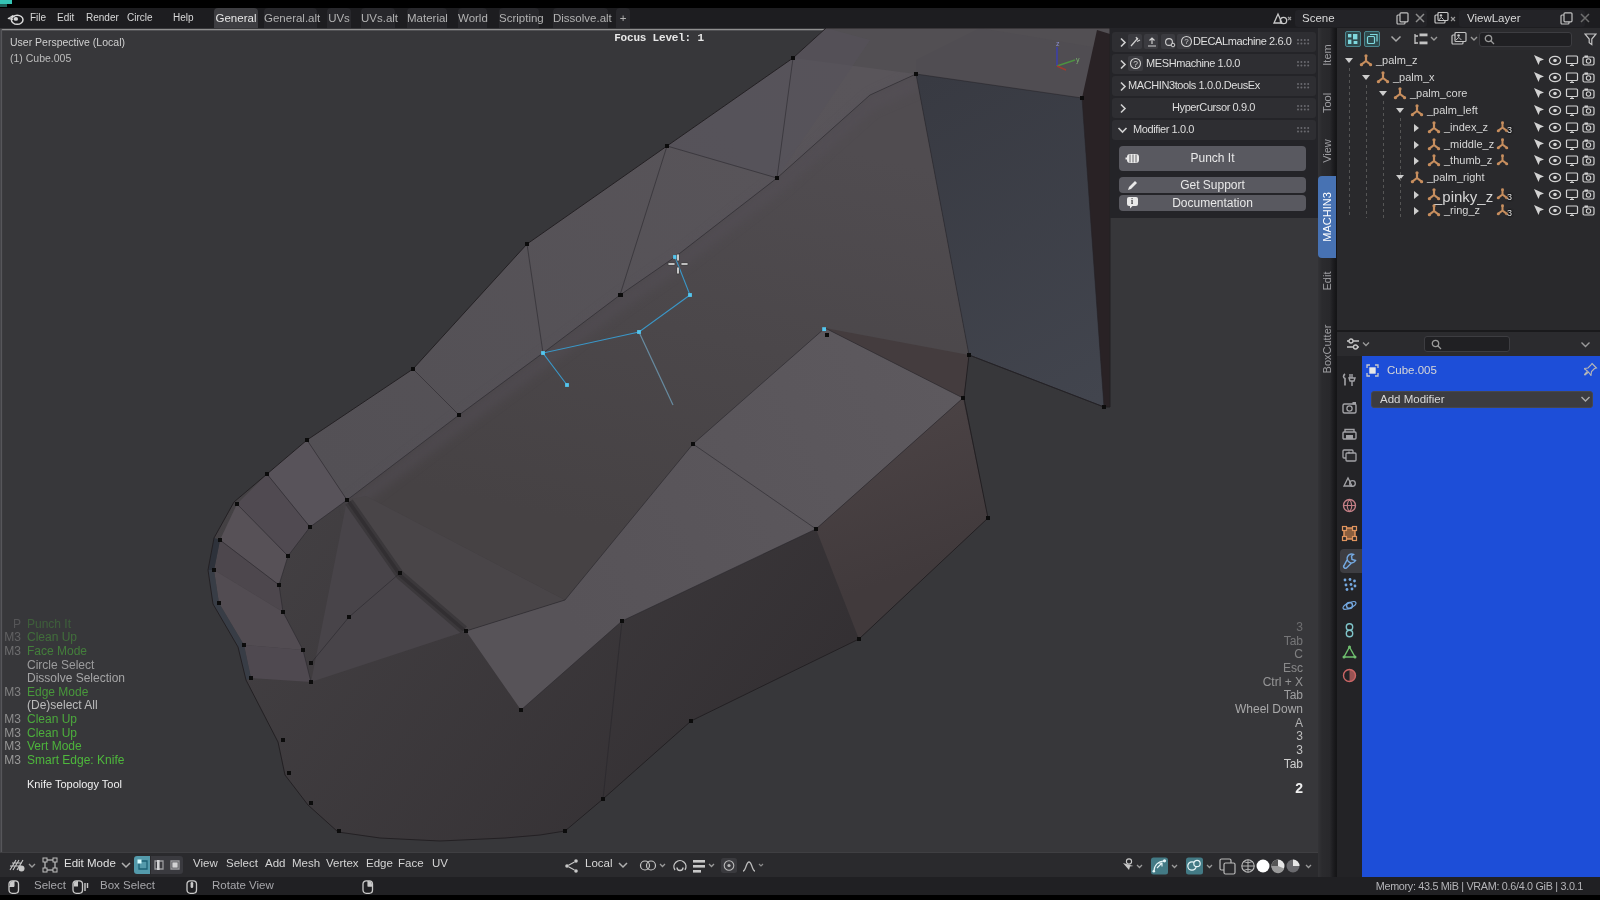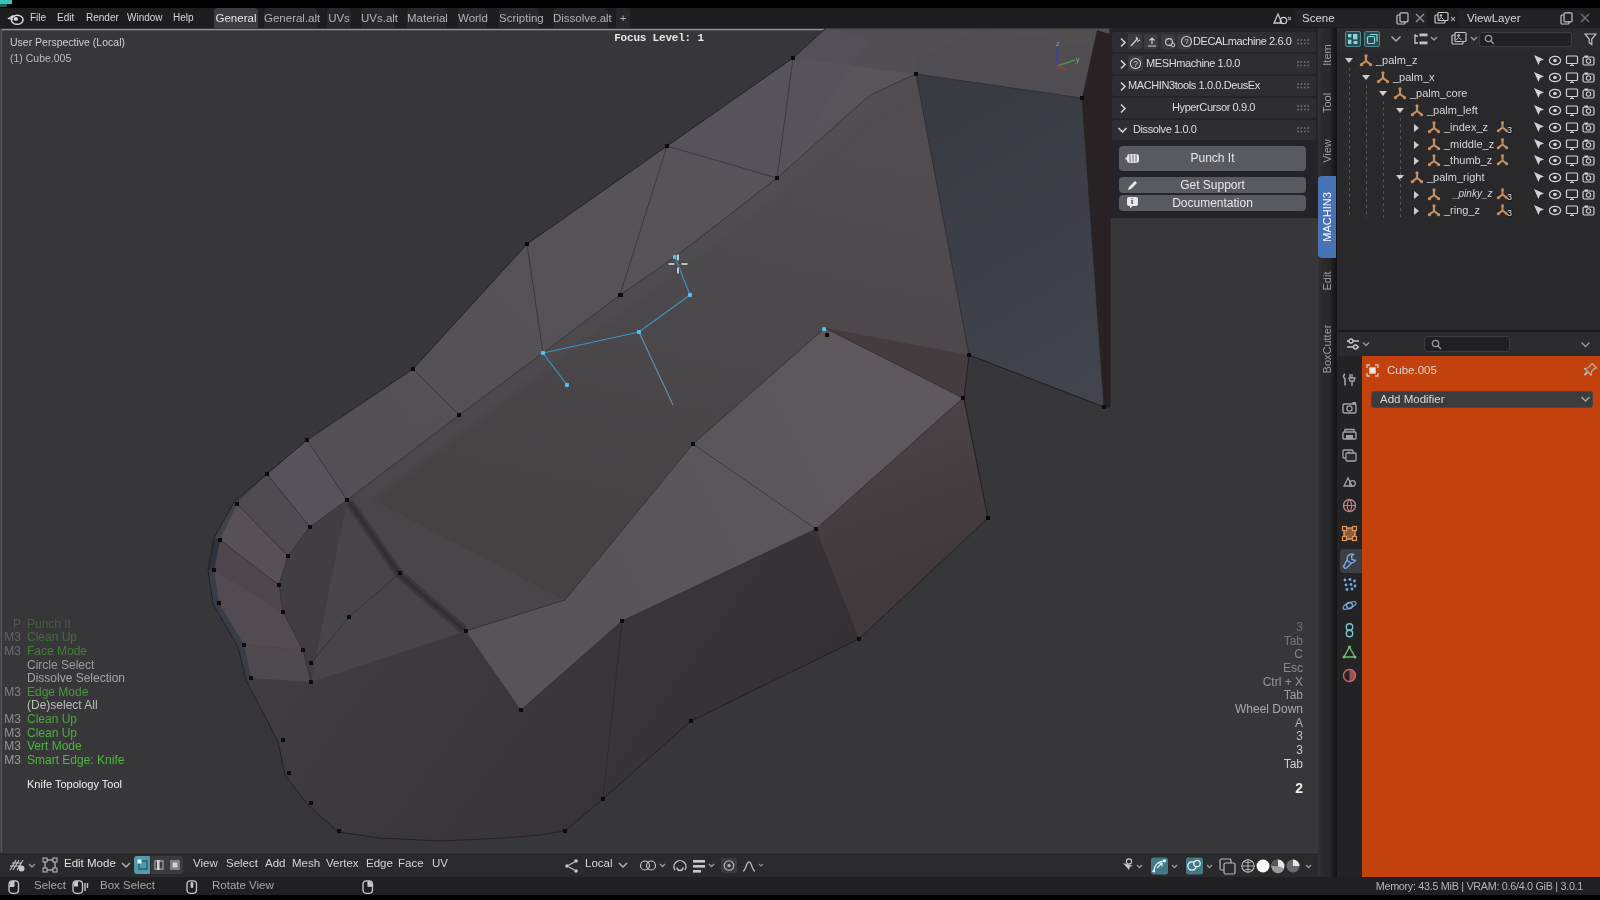--- a/index.html
+++ b/index.html
@@ -8,21 +8,21 @@
   #stage { position:relative; width:1600px; height:900px; background:#000; }
   #topbar { left:0; top:8px; width:1600px; height:20px; background:#1d1d20; font-size:12px; }
   .menuitem { position:absolute; top:4px; color:#d8d8d8; font-size:10px; }
   .wstab { position:absolute; top:0; height:20px; line-height:21px; color:#b2b2b2; border-radius:4px 4px 0 0; font-size:11.5px; text-align:center; background:#28282c; }
   .wstab.active { background:#3d3d41; color:#e6e6e6; }
   .field { position:absolute; top:2px; height:17px; background:#232327; border-radius:3px; color:#d9d9d9; font-size:11.5px; line-height:17px; }
   #statusbar { left:0; top:877px; width:1600px; height:18px; background:#202023; color:#a6a6aa; font-size:11.5px; }
   #vheader { left:0; top:852px; width:1337px; height:25px; background:#2a2a2d; border-top:1px solid #3f3f42; color:#cfcfcf; font-size:11.5px;padding-left:24px; }
   .vmenu { position:absolute; top:4px; color:#d4d4d4; }
   #outliner { left:1337px; top:28px; width:263px; height:302px; background:#29292c; overflow:hidden; }
-  #props { left:1337px; top:332px; width:263px; height:545px; background:#c2410c; overflow:hidden; }
+  #props { left:1337px; top:332px; width:263px; height:545px; background:#1d4ed8; overflow:hidden; }
   .orow { position:absolute; left:0; width:263px; height:17px; color:#d4d4d4; font-size:11px; }
   .tri { position:absolute; top:5px; width:0; height:0; }
   .tri.open { border-left:4px solid transparent; border-right:4px solid transparent; border-top:5px solid #cdcdcd; }
   .tri.closed { border-top:4px solid transparent; border-bottom:4px solid transparent; border-left:5px solid #cdcdcd; }
   .nhdr { position:absolute; left:1112px; width:204px; height:20px; background:#2e2e32; border-radius:3px; color:#dcdcdc; font-size:12px; line-height:20px; }
   .nbtn { position:absolute; left:1119px; width:187px; background:#595960; border-radius:4px; color:#e9e9e9; font-size:12px; text-align:center; }
   .hudl { position:absolute; font-size:12px; white-space:pre; }
   .keyr { position:absolute; right:297px; font-size:12px; text-align:right; white-space:pre; }
 </style>
 </head>
@@ -36,21 +36,21 @@
 
     <svg class="abs" style="left:7px;top:2.5px" width="17" height="15" viewBox="0 0 18 16">
       <ellipse cx="10.8" cy="9.3" rx="6.2" ry="4.9" fill="none" stroke="#dadada" stroke-width="1.6"></ellipse>
       <ellipse cx="9.4" cy="8.4" rx="2.3" ry="2" fill="#dadada"></ellipse>
       <path d="M0.8,7.8 L8.8,6.4 L6,4.2 Z" fill="#dadada"></path>
       <path d="M0.8,7.9 L6.6,8.9" stroke="#dadada" stroke-width="1.5"></path>
     </svg>
     <span class="menuitem" style="left:30px">File</span>
     <span class="menuitem" style="left:57px">Edit</span>
     <span class="menuitem" style="left:86px">Render</span>
-    <span class="menuitem" style="left:127px">Window</span>
+    <span class="menuitem" style="left:127px">Circle</span>
     <span class="menuitem" style="left:173px">Help</span>
     <span class="wstab active" style="left:214px;width:44px">General</span>
     <span class="wstab" style="left:264px;width:53px">General.alt</span>
     <span class="wstab" style="left:327px;width:24px">UVs</span>
     <span class="wstab" style="left:361px;width:34px">UVs.alt</span>
     <span class="wstab" style="left:407px;width:40px">Material</span>
     <span class="wstab" style="left:458px;width:29px">World</span>
     <span class="wstab" style="left:499px;width:40px">Scripting</span>
     <span class="wstab" style="left:553px;width:55px">Dissolve.alt</span>
     <span class="wstab" style="left:616px;width:14px">+</span>
@@ -430,21 +430,21 @@
       <circle cx="12.2" cy="2.0" r="1" fill="#6a6a6f"></circle>
       <circle cx="2.0" cy="5.4" r="1" fill="#6a6a6f"></circle>
       <circle cx="5.4" cy="5.4" r="1" fill="#6a6a6f"></circle>
       <circle cx="8.8" cy="5.4" r="1" fill="#6a6a6f"></circle>
       <circle cx="12.2" cy="5.4" r="1" fill="#6a6a6f"></circle>
     </svg>
 <div class="nhdr" style="top:120px"></div>
 <svg class="abs" style="left:1117px;top:126px" width="11" height="9" viewBox="0 0 11 9">
       <path d="M1.5,2 l4,4 4,-4" stroke="#d0d0d0" stroke-width="1.6" fill="none"></path>
     </svg>
-<span class="abs" style="left:1133px;top:123px;color:#dedede;font-size:11px;letter-spacing:-0.4px;">Dissolve 1.0.0</span>
+<span class="abs" style="left:1133px;top:123px;color:#dedede;font-size:11px;letter-spacing:-0.4px;">Modifier 1.0.0</span>
 <svg class="abs" style="left:1296px;top:126px" width="15" height="8" viewBox="0 0 15 8">
       <circle cx="2.0" cy="2.0" r="1" fill="#6a6a6f"></circle>
       <circle cx="5.4" cy="2.0" r="1" fill="#6a6a6f"></circle>
       <circle cx="8.8" cy="2.0" r="1" fill="#6a6a6f"></circle>
       <circle cx="12.2" cy="2.0" r="1" fill="#6a6a6f"></circle>
       <circle cx="2.0" cy="5.4" r="1" fill="#6a6a6f"></circle>
       <circle cx="5.4" cy="5.4" r="1" fill="#6a6a6f"></circle>
       <circle cx="8.8" cy="5.4" r="1" fill="#6a6a6f"></circle>
       <circle cx="12.2" cy="5.4" r="1" fill="#6a6a6f"></circle>
     </svg>
@@ -744,21 +744,21 @@
 <svg class="abs" style="left:90px;top:159.6px" width="14" height="13" viewBox="0 0 14 13">
 <g stroke="#c78e5e" stroke-width="2.2" fill="none">
           <path d="M7,2 V7 M7,7 L2.6,10.4 M7,7 L11.4,10.4"></path>
         </g>
 <g fill="#c78e5e">
           <circle cx="7" cy="1.8" r="1.6"></circle>
           <circle cx="2.4" cy="10.7" r="1.6"></circle>
           <circle cx="11.6" cy="10.7" r="1.6"></circle>
         </g>
       </svg>
-<span class="abs" style="left:116px;top:159.6px;color:#d6d6d6;font-size:10px;font-style:italic;">_pinky_z</span>
+<span class="abs" style="left:97px;top:159.6px;color:#d6d6d6;font-size:15px;">_pinky_z</span>
 <svg class="abs" style="left:159px;top:159.6px" width="13" height="12" viewBox="0 0 14 13">
 <g stroke="#c78e5e" stroke-width="2.2" fill="none">
           <path d="M7,2 V7 M7,7 L2.6,10.4 M7,7 L11.4,10.4"></path>
         </g>
 <g fill="#c78e5e">
           <circle cx="7" cy="1.8" r="1.6"></circle>
           <circle cx="2.4" cy="10.7" r="1.6"></circle>
           <circle cx="11.6" cy="10.7" r="1.6"></circle>
         </g>
       </svg>

